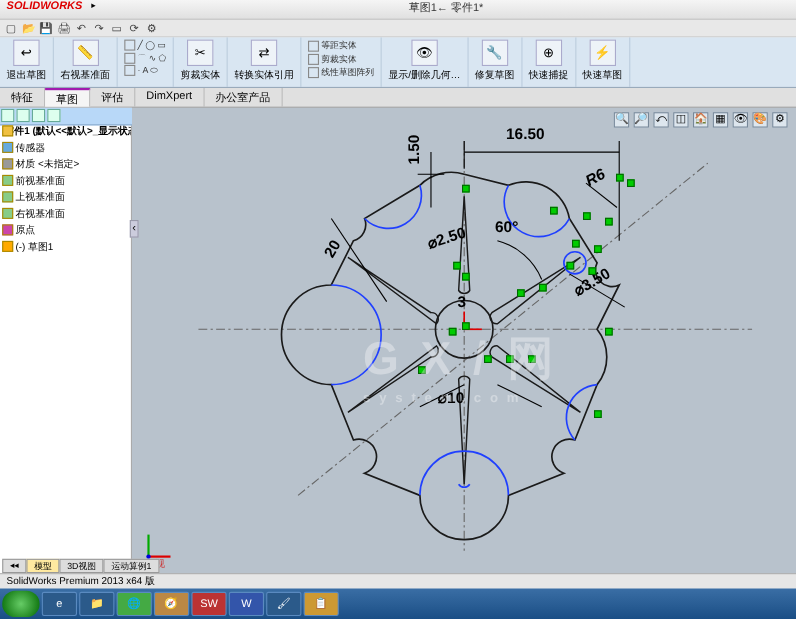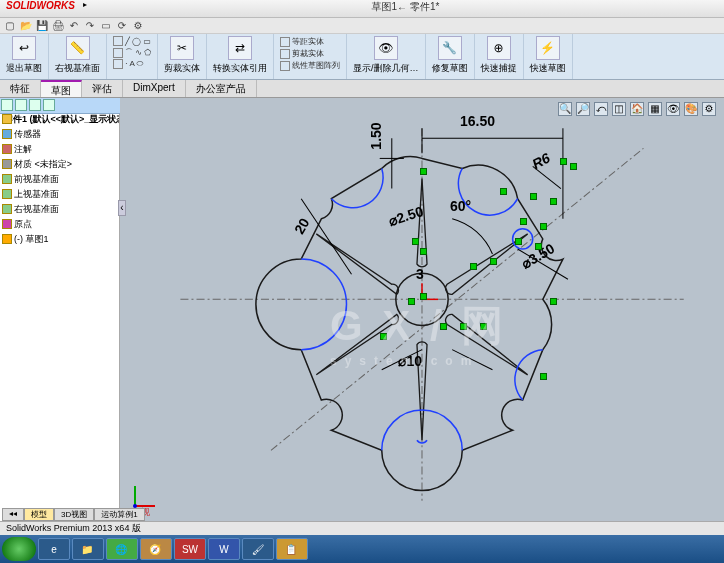--- a/index.html
+++ b/index.html
@@ -148,21 +148,20 @@
 <div class="workspace">
   <div class="tree">
     <div class="tree-head">
       <span></span>
       <span></span>
       <span></span>
       <span></span>
     </div>
     <div class="tree-item tree-root">零件1 (默认&lt;&lt;默认&gt;_显示状态</div>
     <div class="tree-item sensor">传感器</div>
-    <div class="tree-item anno">注解</div>
     <div class="tree-item mat">材质 &lt;未指定&gt;</div>
     <div class="tree-item plane">前视基准面</div>
     <div class="tree-item plane">上视基准面</div>
     <div class="tree-item plane">右视基准面</div>
     <div class="tree-item origin">原点</div>
     <div class="tree-item sketch">(-) 草图1</div>
   </div>
 
   <div class="viewport">
     <div class="hud">

